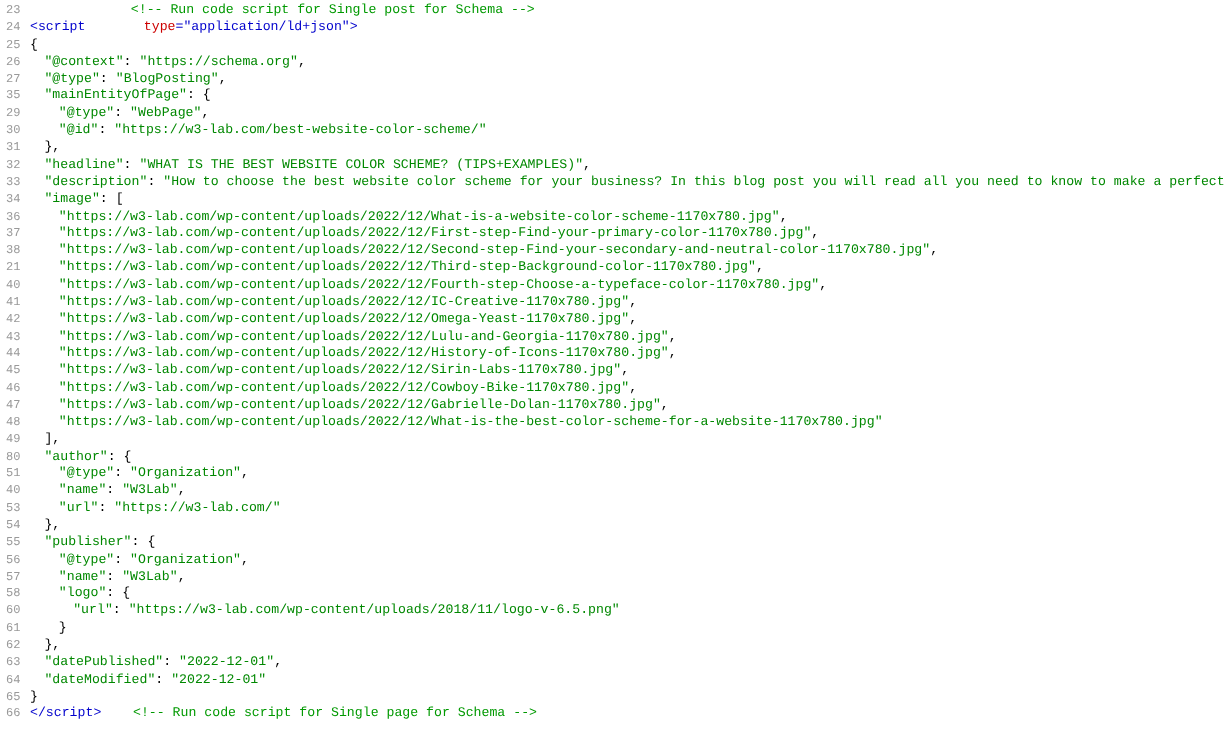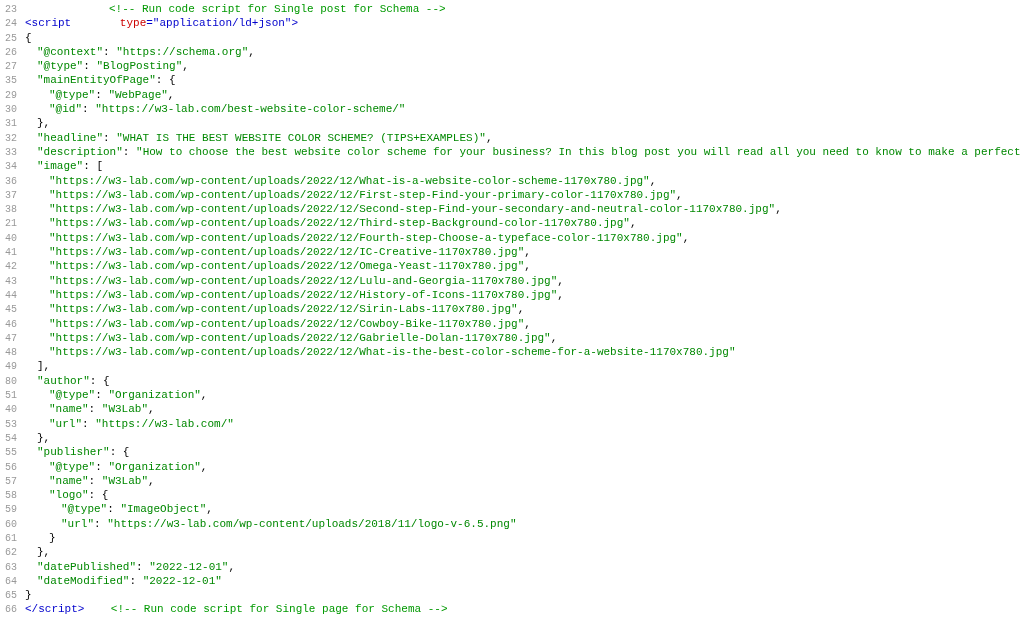--- a/index.html
+++ b/index.html
@@ -202,24 +202,20 @@
     </div>
     <div class="code-line">
       <span class="line-number">57</span>
       <span class="line-content indent-2"><span class="json-key">"name"</span><span class="json-punct">: </span><span class="json-string">"W3Lab"</span><span class="json-punct">,</span></span>
     </div>
     <div class="code-line">
       <span class="line-number">58</span>
       <span class="line-content indent-2"><span class="json-key">"logo"</span><span class="json-punct">: {</span></span>
     </div>
     <div class="code-line">
-      <span class="line-number">59</span>
-      <span class="line-content indent-3"><span class="json-key">"@type"</span><span class="json-punct">: </span><span class="json-string">"ImageObject"</span><span class="json-punct">,</span></span>
-    </div>
-    <div class="code-line">
       <span class="line-number">60</span>
       <span class="line-content indent-3"><span class="json-key">"url"</span><span class="json-punct">: </span><span class="json-string">"https://w3-lab.com/wp-content/uploads/2018/11/logo-v-6.5.png"</span></span>
     </div>
     <div class="code-line">
       <span class="line-number">61</span>
       <span class="line-content indent-2"><span class="json-punct">}</span></span>
     </div>
     <div class="code-line">
       <span class="line-number">62</span>
       <span class="line-content indent-1"><span class="json-punct">},</span></span>

